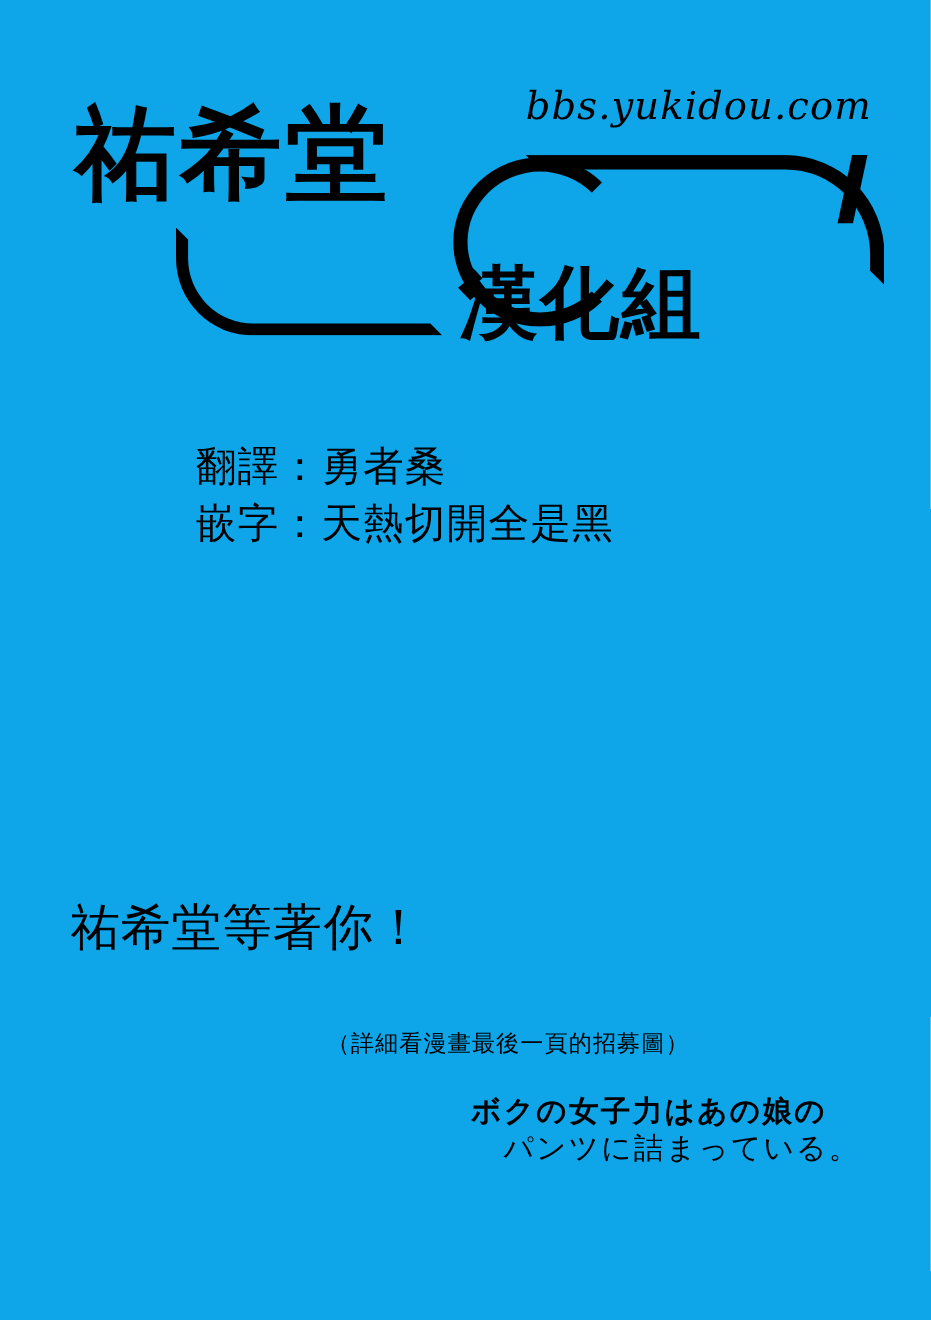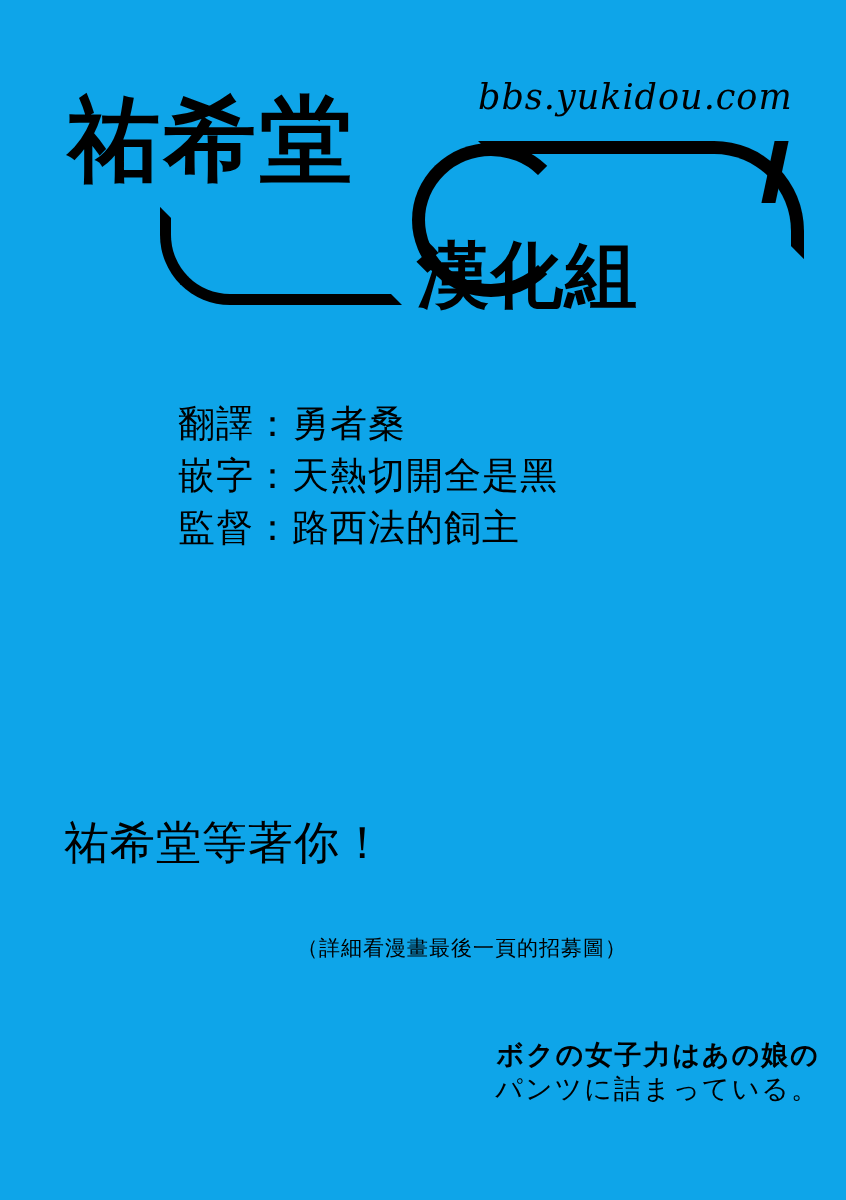--- a/index.html
+++ b/index.html
@@ -158,23 +158,23 @@
     font-size: 21px;
     letter-spacing: 1px;
     white-space: nowrap;
     text-align: right;
   }
 
   
   .title-block {
     position: absolute;
     left: 360px;
-    top: 1038px;
+    top: 994px;
     width: 460px;
-    text-align: right;
+    text-align: center;
   }
   .title-line1 {
     font-family: "DejaVu Sans", sans-serif;
     font-weight: bold;
     font-size: 27px;
     letter-spacing: 2px;
     line-height: 34px;
     white-space: nowrap;
   }
   .title-line2 {
@@ -198,21 +198,20 @@
     <div class="swirl-c"></div>
     <div class="swirl-d"></div>
     <div class="logo-main">祐希堂</div>
     <div class="logo-sub">漢化組</div>
     <div class="logo-url">bbs.yukidou.com</div>
   </div>
 
   <div class="credits">
     <div class="credit-line">翻譯：勇者桑</div>
     <div class="credit-line">嵌字：天熱切開全是黑</div>
-    <div class="credit-line">監督：路西法的飼主</div>
   </div>
 
   <div class="recruit">
     <div class="recruit-line">祐希堂等著你！</div>
   </div>
   <div class="recruit-note">（詳細看漫畫最後一頁的招募圖）</div>
 
   <div class="title-block">
     <div class="title-line1">ボクの女子力はあの娘の</div>
     <div class="title-line2">パンツに詰まっている。</div>

